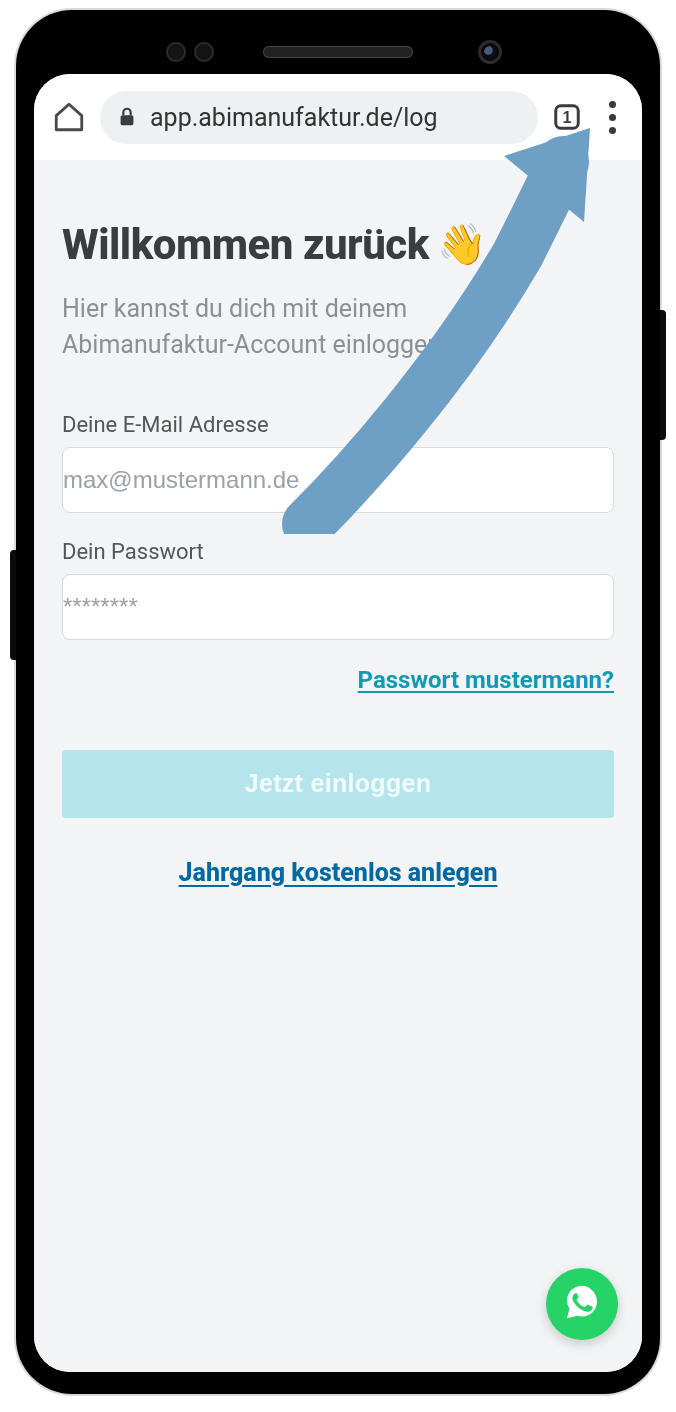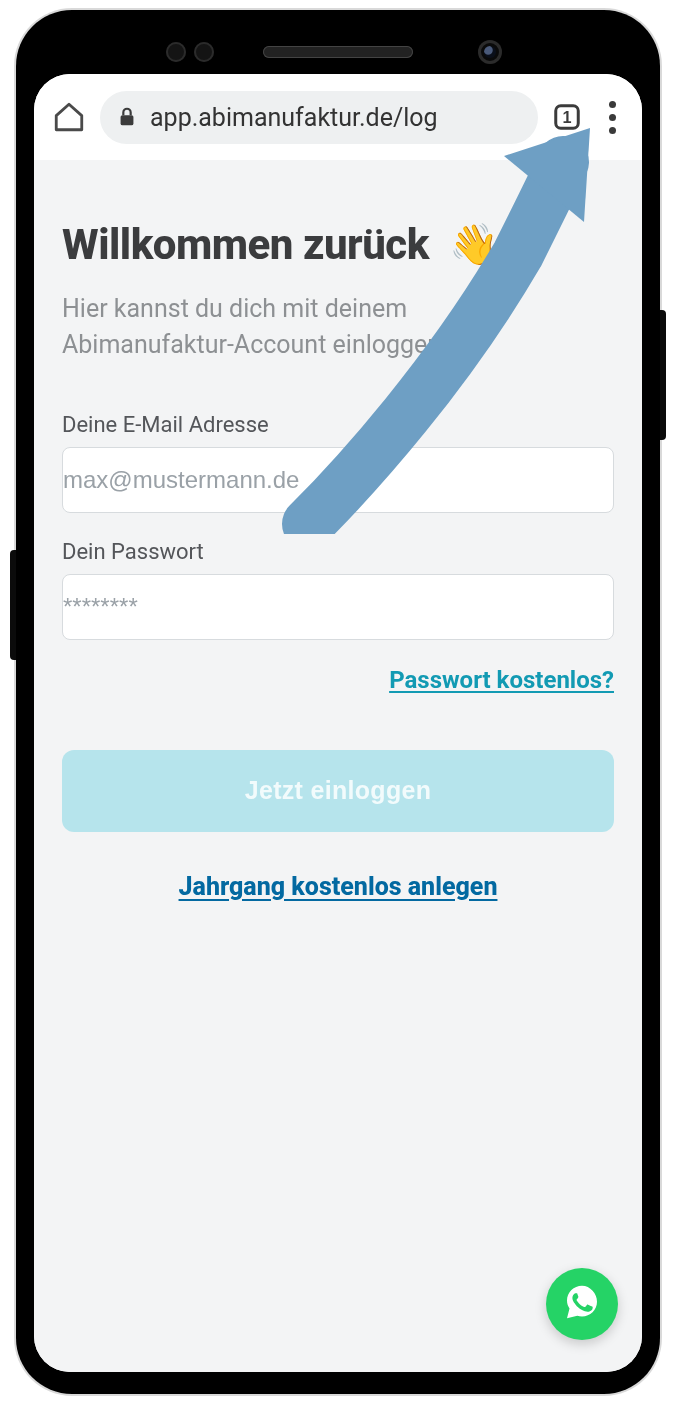--- a/index.html
+++ b/index.html
@@ -125,21 +125,21 @@
     padding: 60px 28px 0 28px;
     position: relative;
   }
   .heading {
     font-size: 42px;
     font-weight: 800;
     color: #3b3c3e;
     letter-spacing: -.5px;
     display: flex;
     align-items: center;
-    gap: 20px;
+    gap: 8px;
   }
   .wave {
     font-size: 40px;
     line-height: 1;
   }
   .sub {
     margin-top: 22px;
     font-size: 25px;
     color: #8d9093;
     line-height: 1.45;
@@ -170,23 +170,23 @@
   .forgot a {
     color: #129ab3;
     font-size: 24px;
     font-weight: 700;
     text-decoration: underline;
     text-underline-offset: 3px;
   }
   .login-btn {
     margin-top: 56px;
     width: 100%;
-    height: 82px;
+    height: 68px;
     border: none;
-    border-radius: 12px;
+    border-radius: 4px;
     background: #b6e4ec;
     color: #f2fbfc;
     font-size: 25px;
     font-weight: 700;
     letter-spacing: .3px;
   }
   .signup {
     margin-top: 40px;
     text-align: center;
   }
@@ -280,21 +280,21 @@
           <div class="label">Deine E-Mail Adresse</div>
           <input class="field" type="email" placeholder="max@mustermann.de" style="">
         </div>
 
         <div class="group">
           <div class="label">Dein Passwort</div>
           <input class="field" type="password" placeholder="********" style="">
         </div>
 
         <div class="forgot">
-          <a>Passwort kostenlos?</a>
+          <a>Passwort mustermann?</a>
         </div>
 
         <button class="login-btn">Jetzt einloggen</button>
 
         <div class="signup">
           <a>Jahrgang kostenlos anlegen</a>
         </div>
       </div>
 
       <div class="wa-fab">

